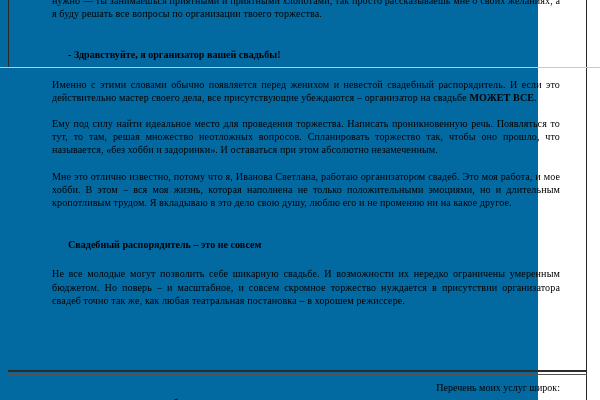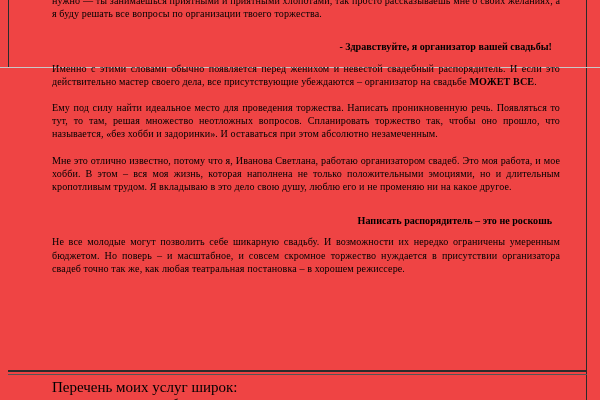--- a/index.html
+++ b/index.html
@@ -10,24 +10,24 @@
   body {
     width: 600px;
     height: 400px;
     overflow: hidden;
     font-family: "Liberation Serif", "DejaVu Serif", serif;
     color: #000000;
   }
 
   #page {
     position: relative;
-    width: 600px;
+    width: 538px;
     height: 400px;
     box-sizing: border-box;
-    background: #ef4444;
+    background: #0369a1;
   }
 
   
   .border-left-top {
     position: absolute;
     left: 8px;
     top: 0;
     width: 0;
     height: 68px;
     border-left: 1px solid #2b2b2b;
@@ -81,39 +81,40 @@
     text-justify: inter-word;
     letter-spacing: 0.1px;
   }
   p.para.cut-top {
     margin-top: -6px;
   }
   .spacer-sm { height: 12px; }
   .spacer-md { height: 13px; }
 
   h2.heading {
-    margin: 8px;
+    margin: 16px;
     font-size: 10.1px;
     line-height: 13.2px;
     font-weight: bold;
-    text-align: right;
+    text-align: left;
   }
   .b { font-weight: bold; }
 
   
   .services {
     position: absolute;
     left: 52px;
     top: 381px;
     width: 508px;
   }
   .services-intro {
     margin: 0;
-    font-size: 15px;
+    font-size: 10px;
     line-height: 13.2px;
+    text-align: right;
   }
   ul.services-list {
     margin: 2px 0 0 0;
     padding: 0;
     list-style: none;
   }
   ul.services-list li {
     position: relative;
     font-size: 10.1px;
     line-height: 13.2px;
@@ -149,23 +150,23 @@
     <div class="spacer-md"></div>
 
     <p class="para">Ему под силу найти идеальное место для проведения торжества. Написать проникновенную речь. Появляться то тут, то там, решая множество неотложных вопросов. Спланировать торжество так, чтобы оно прошло, что называется, «без хобби и задоринки». И оставаться при этом абсолютно незамеченным.</p>
 
     <div class="spacer-md"></div>
 
     <p class="para">Мне это отлично известно, потому что я, Иванова Светлана, работаю организатором свадеб. Это моя работа, и мое хобби. В этом – вся моя жизнь, которая наполнена не только положительными эмоциями, но и длительным кропотливым трудом. Я вкладываю в это дело свою душу, люблю его и не променяю ни на какое другое.</p>
 
     <div class="spacer-md"></div>
 
-    <h2 class="heading">Написать распорядитель – это не роскошь</h2>
+    <h2 class="heading">Свадебный распорядитель – это не совсем</h2>
 
-    <p class="para">Не все молодые могут позволить себе шикарную свадьбу. И возможности их нередко ограничены умеренным бюджетом. Но поверь – и масштабное, и совсем скромное торжество нуждается в присутствии организатора свадеб точно так же, как любая театральная постановка – в хорошем режиссере.</p>
+    <p class="para">Не все молодые могут позволить себе шикарную свадьбе. И возможности их нередко ограничены умеренным бюджетом. Но поверь – и масштабное, и совсем скромное торжество нуждается в присутствии организатора свадеб точно так же, как любая театральная постановка – в хорошем режиссере.</p>
 
     <div class="spacer-md"></div>
 
 
   </div>
 
   <div class="rule-bottom"></div>
   <div class="rule-bottom-2"></div>
 
   <div class="services">

